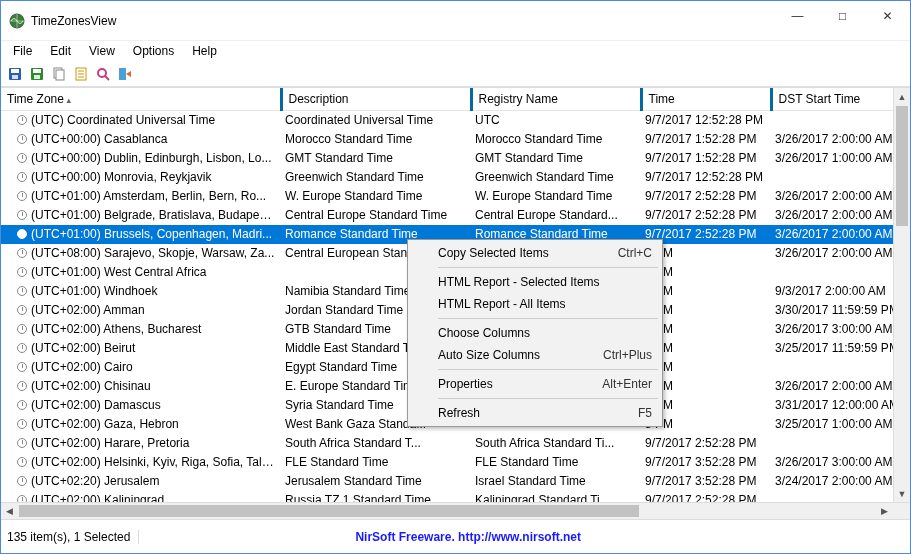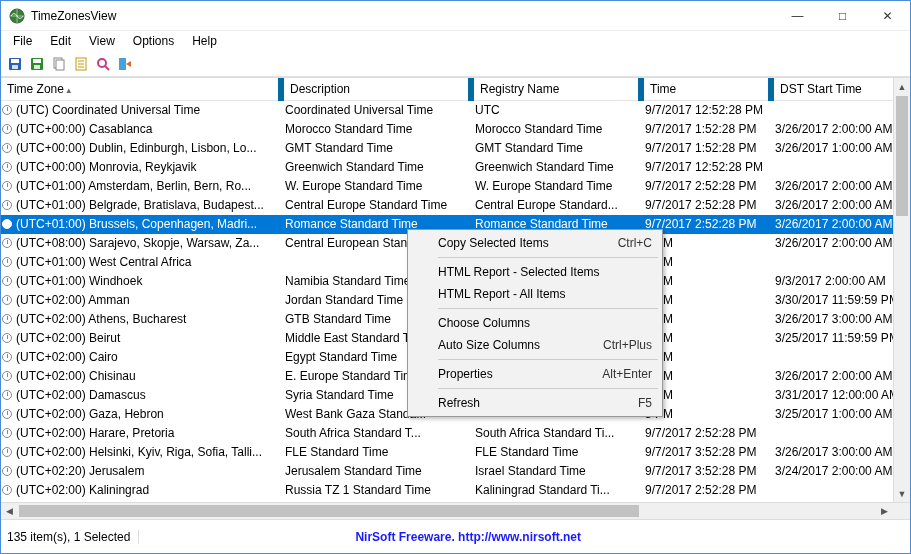--- a/index.html
+++ b/index.html
@@ -9,21 +9,21 @@
     font-size: 12px;
     background: #fff;
     width: 911px;
     height: 554px;
     overflow: hidden;
     border: 1px solid #4a8cd8;
     display: flex;
     flex-direction: column;
   }
   .titlebar {
-    height: 30px;
+    height: 40px;
     background: #fff;
     display: flex;
     align-items: center;
     padding: 0 0 0 8px;
     border-bottom: 1px solid #eee;
   }
   .titlebar .app-icon {
     width: 16px; height: 16px; margin-right: 6px;
   }
   .titlebar .title { flex: 0 0 auto; color: #000; }
@@ -64,40 +64,40 @@
   .col-tz { width: 280px; }
   .col-desc { width: 190px; }
   .col-reg { width: 170px; }
   .col-time { width: 130px; }
   .col-dst { width: 140px; }
   .grid th {
     text-align: left;
     font-weight: normal;
     padding: 4px 6px;
     background: #fff;
-    border-right: 6px solid #0369a1;
+    border-right: 3px solid #0369a1;
     border-bottom: 1px solid #e5e5e5;
     white-space: nowrap;
     overflow: hidden;
     text-overflow: ellipsis;
   }
   .grid th.sort::after {
     content: " ▴";
     font-size: 9px;
     color: #666;
   }
   .grid td {
     padding: 2px 6px 2px 4px;
     white-space: nowrap;
     overflow: hidden;
     text-overflow: ellipsis;
     height: 19px;
     vertical-align: middle;
   }
-  .grid tr.row td:first-child { padding-left: 1px; }
+  .grid tr.row td:first-child { padding-left: 16px; }
   .clock-icon {
     display: inline-block;
     width: 10px; height: 10px;
     border: 1px solid #888;
     border-radius: 50%;
     margin-right: 4px;
     position: relative;
     vertical-align: -1px;
     background: #fff;
   }

